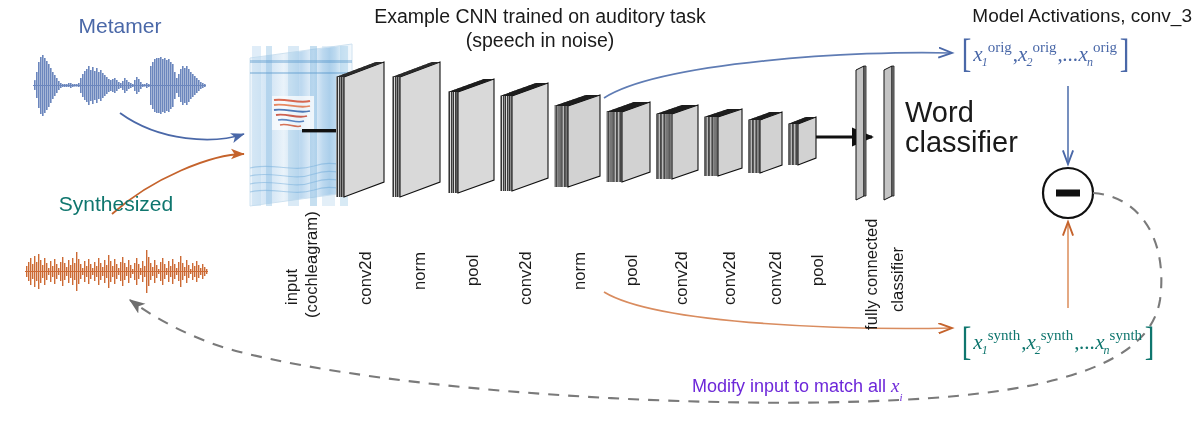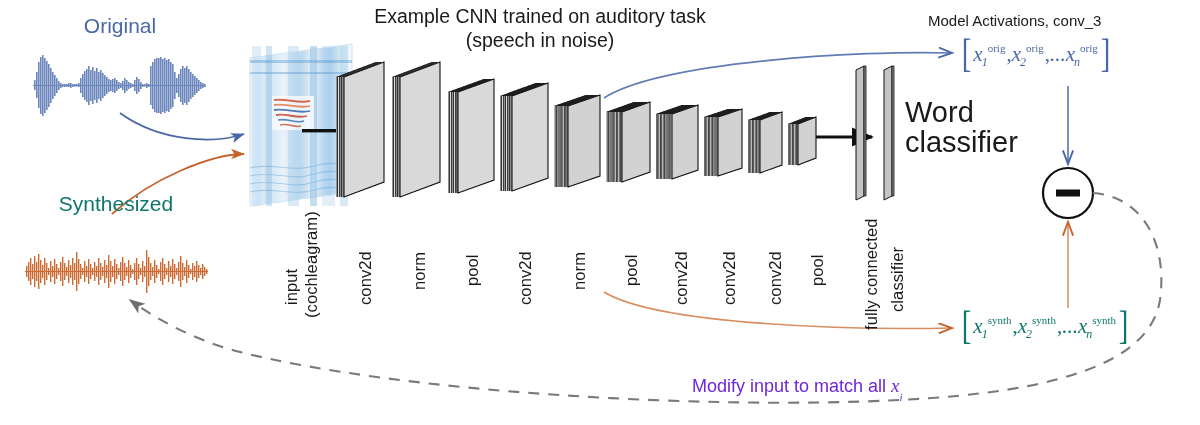--- a/index.html
+++ b/index.html
@@ -13,21 +13,21 @@
           font-size:16.5px;letter-spacing:.1px;}
   .title-main{font-size:19.5px;text-align:center;}
   .wave-label{font-size:21px;text-align:center;}
   .blue{color:#4a68a8;}
   .orange{color:#0f766e;}
   .mathrow{position:absolute;white-space:nowrap;font-family:"Liberation Serif",serif;}
   .brk{display:inline-block;font-size:40px;line-height:.9;vertical-align:middle;
        font-family:"Liberation Serif",serif;font-weight:300;transform:scaleX(.72);}
   .mv{display:inline-block;vertical-align:middle;font-size:21px;font-style:italic;}
   .mv sub{font-size:12px;font-style:italic;vertical-align:baseline;position:relative;top:5px;left:-1px;}
-  .mv sup{font-size:11px;font-style:normal;vertical-align:baseline;position:relative;top:-9px;left:-1px;}
+  .mv sup{font-size:15px;font-style:normal;vertical-align:baseline;position:relative;top:-9px;left:-1px;}
   .comma{display:inline-block;vertical-align:middle;font-size:21px;}
   .wordcls{font-size:29px;line-height:1.18;}
   .loopcap{position:absolute;font-size:18px;white-space:nowrap;}
   .loopcap i{font-family:"Liberation Serif",serif;font-size:19px;}
   .loopcap i sub{font-size:11px;position:relative;top:4px;}
 </style>
 </head>
 <body>
 
 <div id="stage">
@@ -471,28 +471,28 @@
 
     <g>
       <circle cx="1068" cy="193" r="25" fill="#ffffff" stroke="#101010" stroke-width="2.2"></circle>
       <rect x="1056" y="189.5" width="24" height="7" fill="#101010"></rect>
     </g>
 
     <path d="M1093,193 C1140,196 1168,240 1160,300 C1150,362 1060,392 900,400
              C700,410 400,392 240,352 C200,342 160,322 130,300" fill="none" stroke="#7a7a7a" stroke-width="2.1" stroke-dasharray="11 9" stroke-linecap="butt" marker-end="url(#ahGray)"></path>
   </svg>
 
-  <div class="txt wave-label blue" style="left:0;top:14px;width:240px;">Original</div>
+  <div class="txt wave-label blue" style="left:0;top:14px;width:240px;">Metamer</div>
 
   <div class="txt wave-label orange" style="left:0;top:192px;width:232px;">Synthesized</div>
 
   <div class="txt title-main" style="left:330px;top:30px;width:420px;">(speech in noise)</div>
   <div class="txt title-main" style="left:330px;top:6px;width:420px;">Example CNN trained on auditory task</div>
 
-  <div class="txt" style="left:928px;top:5px;width:264px;font-size:15px;text-align:left;margin-top:8px;">Model Activations, conv_3</div>
+  <div class="txt" style="left:928px;top:5px;width:264px;font-size:19px;text-align:right;">Model Activations, conv_3</div>
 
   <div class="txt wordcls" style="left:905px;top:95px;">Word</div>
   <div class="txt wordcls" style="left:905px;top:125px;">classifier</div>
 
   <div class="vlabel" style="left:282px;top:305px;">input</div>
   <div class="vlabel" style="left:302px;top:318px;">(cochleagram)</div>
 
   <div class="vlabel" style="left:356px;top:305px;">conv2d</div>
   <div class="vlabel" style="left:410px;top:290px;">norm</div>
   <div class="vlabel" style="left:463px;top:286px;">pool</div>
@@ -503,21 +503,21 @@
   <div class="vlabel" style="left:720px;top:305px;">conv2d</div>
   <div class="vlabel" style="left:766px;top:305px;">conv2d</div>
   <div class="vlabel" style="left:808px;top:286px;">pool</div>
   <div class="vlabel" style="left:862px;top:330px;">fully connected</div>
   <div class="vlabel" style="left:888px;top:312px;">classifier</div>
 
   <div class="mathrow blue" style="left:960px;top:36px;">
     <span class="brk">[</span><span class="mv"><span>x</span><sub>1</sub><sup>orig</sup></span><span class="comma">,</span><span class="mv"><span>x</span><sub>2</sub><sup>orig</sup></span><span class="comma">,</span><span class="mv">...</span><span class="mv"><span>x</span><sub>n</sub><sup>orig</sup></span><span class="brk">]</span>
   </div>
 
-  <div class="mathrow orange" style="left:960px;top:308px;">
+  <div class="mathrow orange" style="left:960px;top:324px;">
     <span class="brk">[</span><span class="mv"><span>x</span><sub>1</sub><sup>synth</sup></span><span class="comma">,</span><span class="mv"><span>x</span><sub>2</sub><sup>synth</sup></span><span class="comma">,</span><span class="mv">...</span><span class="mv"><span>x</span><sub>n</sub><sup>synth</sup></span><span class="brk">]</span>
   </div>
 
   <div class="loopcap" style="left:692px;top:375px;color:#6d28d9;">
     <span>Modify input to match all </span><i><span>x</span><sub>i</sub></i>
   </div>
 
 </div>
 
 </body></html>

